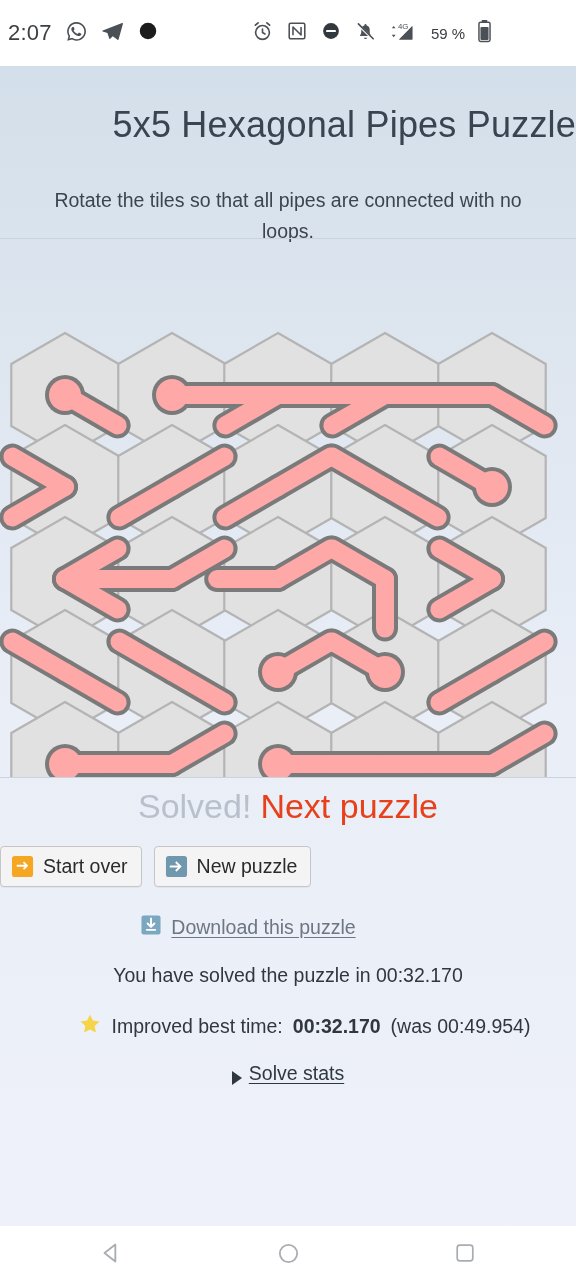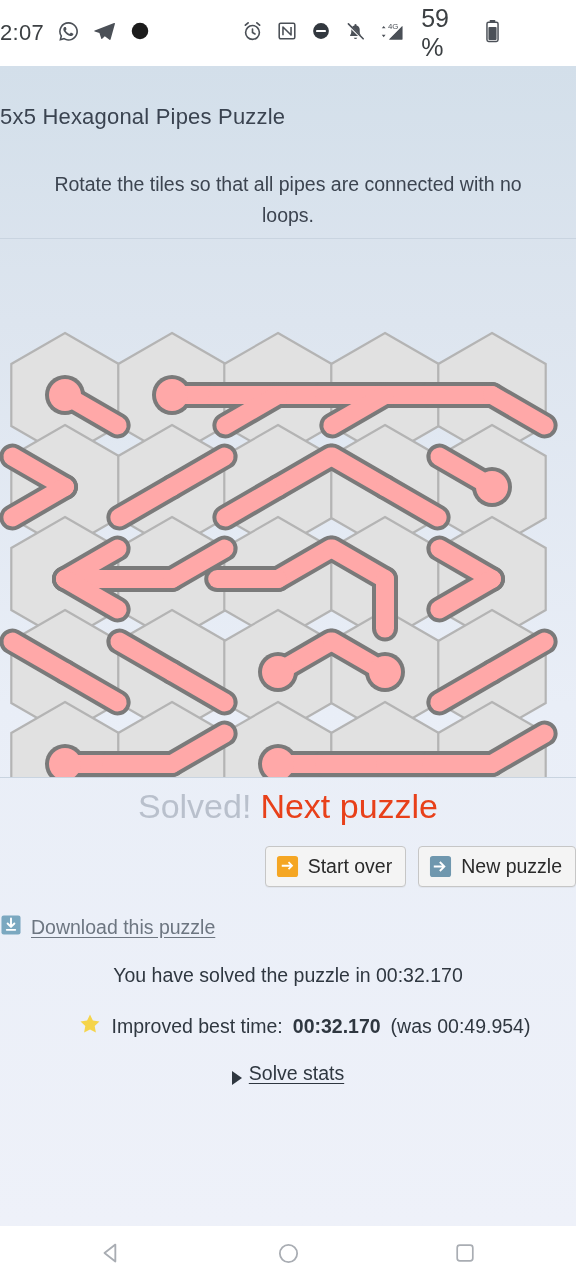--- a/index.html
+++ b/index.html
@@ -15,41 +15,41 @@
   .statusbar {
     position:absolute; left:0; top:0; width:500px; height:66px;
     background:#ffffff; display:flex; align-items:center;
     justify-content:center; gap:0px;
   }
   .sb-left { display:flex; align-items:center; gap:13px; }
   .sb-right { display:flex; align-items:center; gap:12px; }
   .sb-gap { width:92px; }
   .sb-clock { font-size:22px; color:#3c4043; letter-spacing:.3px;
               font-family:"Liberation Sans", sans-serif; }
-  .sb-pct { font-size:25px; color:#3c4043; }
+  .sb-pct { font-size:15px; color:#3c4043; }
   .sb-ic { display:block; }
 
   
   .page {
     position:absolute; left:0; top:66px; width:576px; height:1160px;
     background:linear-gradient(180deg,#d3dfea 0%, #dde5ef 22%, #e9eef7 55%, #eef1f9 100%);
     overflow:hidden;
   }
   .clip-top {
     position:absolute; left:0; top:0; width:576px; height:6px;
     overflow:hidden; opacity:.35;
   }
   .clip-top span {
     display:block; margin-top:-16px; text-align:center;
     font-size:17px; color:#9a8a6a; letter-spacing:6px;
   }
 
   h1.title {
-    margin-top:38px; text-align:left;
-    font-size:22px; font-weight:400; color:#3a4350;
+    margin-top:38px; text-align:right;
+    font-size:36px; font-weight:400; color:#3a4350;
     letter-spacing:.2px;
   }
   p.subtitle {
     margin:39px auto 0; width:470px; text-align:center;
     font-size:19.5px; line-height:31px; color:#3c4450; font-weight:400;
   }
 
   
   .board-wrap {
     position:absolute; left:0; top:172px; width:576px; height:540px;
@@ -61,35 +61,35 @@
   .solved-row {
     position:absolute; left:0; top:723px; width:576px; text-align:center;
     font-size:34px; line-height:34px;
   }
   .solved-word { color:#b9c0cc; }
   .next-link   { color:#e8401a; text-decoration:none; margin-left:9px; }
 
   
   .btn-row {
     position:absolute; left:0; top:780px; width:576px;
-    display:flex; justify-content:flex-end; gap:12px;
+    display:flex; justify-content:flex-start; gap:12px;
   }
   .btn {
     display:flex; align-items:center; gap:9px;
     background:#f4f4f4; border:1px solid #c6c6c6; border-radius:4px;
     padding:8px 13px 8px 10px;
     font-size:19.5px; color:#2a2a2a; cursor:pointer;
     box-shadow:0 1px 0 rgba(0,0,0,.04);
   }
   .btn svg { display:block; }
 
   
   .dl-row {
     position:absolute; left:0; top:848px; width:496px;
-    display:flex; justify-content:flex-start; align-items:center; gap:9px;
+    display:flex; justify-content:center; align-items:center; gap:9px;
   }
   .dl-link {
     font-size:19.5px; color:#6d7681; text-decoration:underline;
     text-underline-offset:3px; cursor:pointer;
   }
 
   
   .result-row {
     position:absolute; left:0; top:898px; width:576px; text-align:center;
     font-size:19.5px; color:#2f3740;

